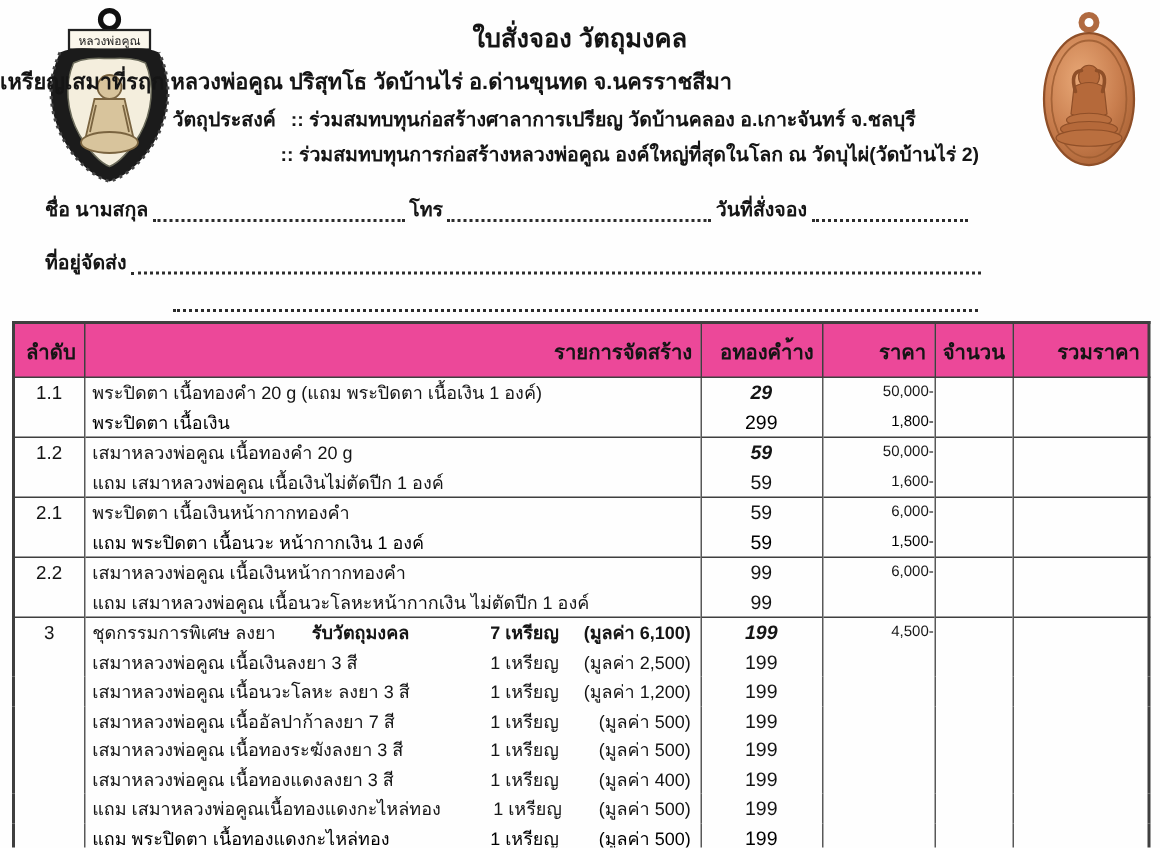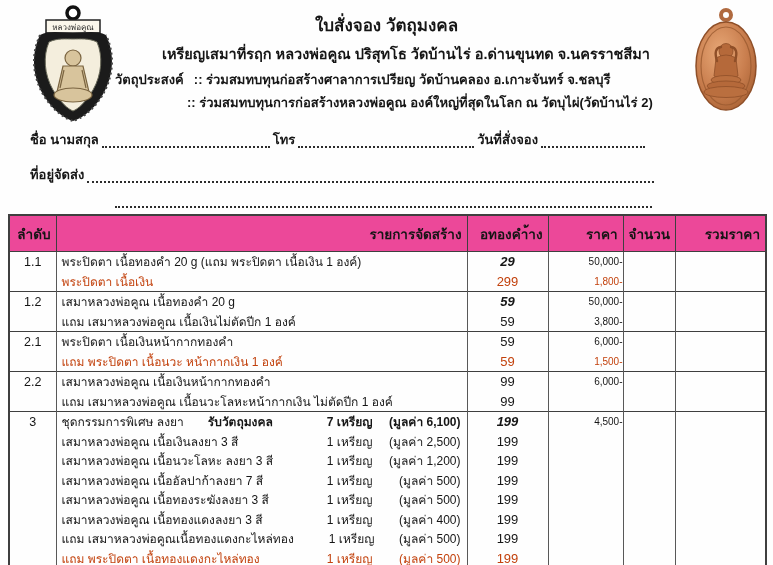--- a/index.html
+++ b/index.html
@@ -3,39 +3,39 @@
 <meta charset="utf-8">
 <style>
   html,body{margin:0;padding:0;}
   body{
     width:773px;height:565px;position:relative;overflow:hidden;
     background:#fefefe;color:#151515;
     font-family:"Liberation Sans","DejaVu Sans",sans-serif;
   }
   .abs{position:absolute;}
   .title{top:11px;left:0;width:773px;text-align:center;font-size:17px;font-weight:bold;}
-  .subtitle{top:42px;left:0;width:650px;text-align:right;font-size:14.5px;font-weight:bold;}
+  .subtitle{top:42px;left:0;width:650px;text-align:left;font-size:14.5px;font-weight:bold;}
   .purpose1{top:69px;left:115px;font-size:13px;font-weight:bold;}
   .purpose1 .plabel{margin-right:10px;}
   .purpose2{top:92px;left:187px;font-size:13px;font-weight:bold;}
   .formline{display:flex;align-items:flex-end;font-size:13px;font-weight:bold;}
   .fl1{top:129px;left:30px;width:618px;}
   .fl2{top:164px;left:30px;width:627px;}
   .fl3{top:193px;left:112px;width:543px;}
   .dots{border-bottom:2px dotted #2c2c2c;height:13px;margin:0 3px 2px 3px;}
   .d1{width:168px;} .d2{flex:1;} .d3{width:104px;} .dfull{flex:1;}
   .lbl{white-space:nowrap;}
   
   .tablewrap{top:214px;left:8px;}
   table{border-collapse:collapse;table-layout:fixed;width:757px;border:2px solid #3f3f3f;}
   th{border:1.5px solid #3f3f3f;height:25px;font-size:13.5px;font-weight:bold;text-align:right;padding:5px;background:#ec4899;}
   td{border-left:1px solid #585858;border-right:1px solid #585858;border-top:none;border-bottom:none;
      height:19.5px;padding:0;font-size:12px;vertical-align:middle;overflow:hidden;white-space:nowrap;}
   tr.gs td{border-top:1.5px solid #3f3f3f;}
-  tr.blue td,tr.blue span{color:#c2410c;}
+  tr.blue td,tr.blue span{color:#000000;}
   .c-no{text-align:center;font-size:12.5px;}
   .b{font-weight:normal;}
   .bi{font-weight:bold;font-style:italic;font-size:13.5px;margin-top:20px;}
   .c-made{text-align:center;font-size:13px;}
   .c-price{text-align:right;font-size:10px;}
   .dwrap{display:flex;align-items:center;padding-left:5px;}
   .d-main{white-space:nowrap;}
   .d-mid{flex:1;padding-left:24px;font-weight:bold;white-space:nowrap;overflow:hidden;}
   .d-coin{width:58px;text-align:right;white-space:nowrap;}
   .d-val{width:88px;text-align:right;padding-right:6px;white-space:nowrap;}
@@ -178,21 +178,21 @@
           <td class="c-no"></td>
           <td class="c-desc">
             <div class="dwrap">
               <span class="d-main">แถม เสมาหลวงพ่อคูณ เนื้อเงินไม่ตัดปีก 1 องค์</span>
               <span class="d-mid"></span>
               <span class="d-coin"></span>
               <span class="d-val"></span>
             </div>
           </td>
           <td class="c-made ">59</td>
-          <td class="c-price">3,800-</td>
+          <td class="c-price">1,600-</td>
           <td class="c-qty"></td>
           <td class="c-total"></td>
         </tr>
         <tr class="gs">
           <td class="c-no b">2.1</td>
           <td class="c-desc">
             <div class="dwrap">
               <span class="d-main b">พระปิดตา เนื้อเงินหน้ากากทองคำ</span>
               <span class="d-mid"></span>
               <span class="d-coin"></span>

